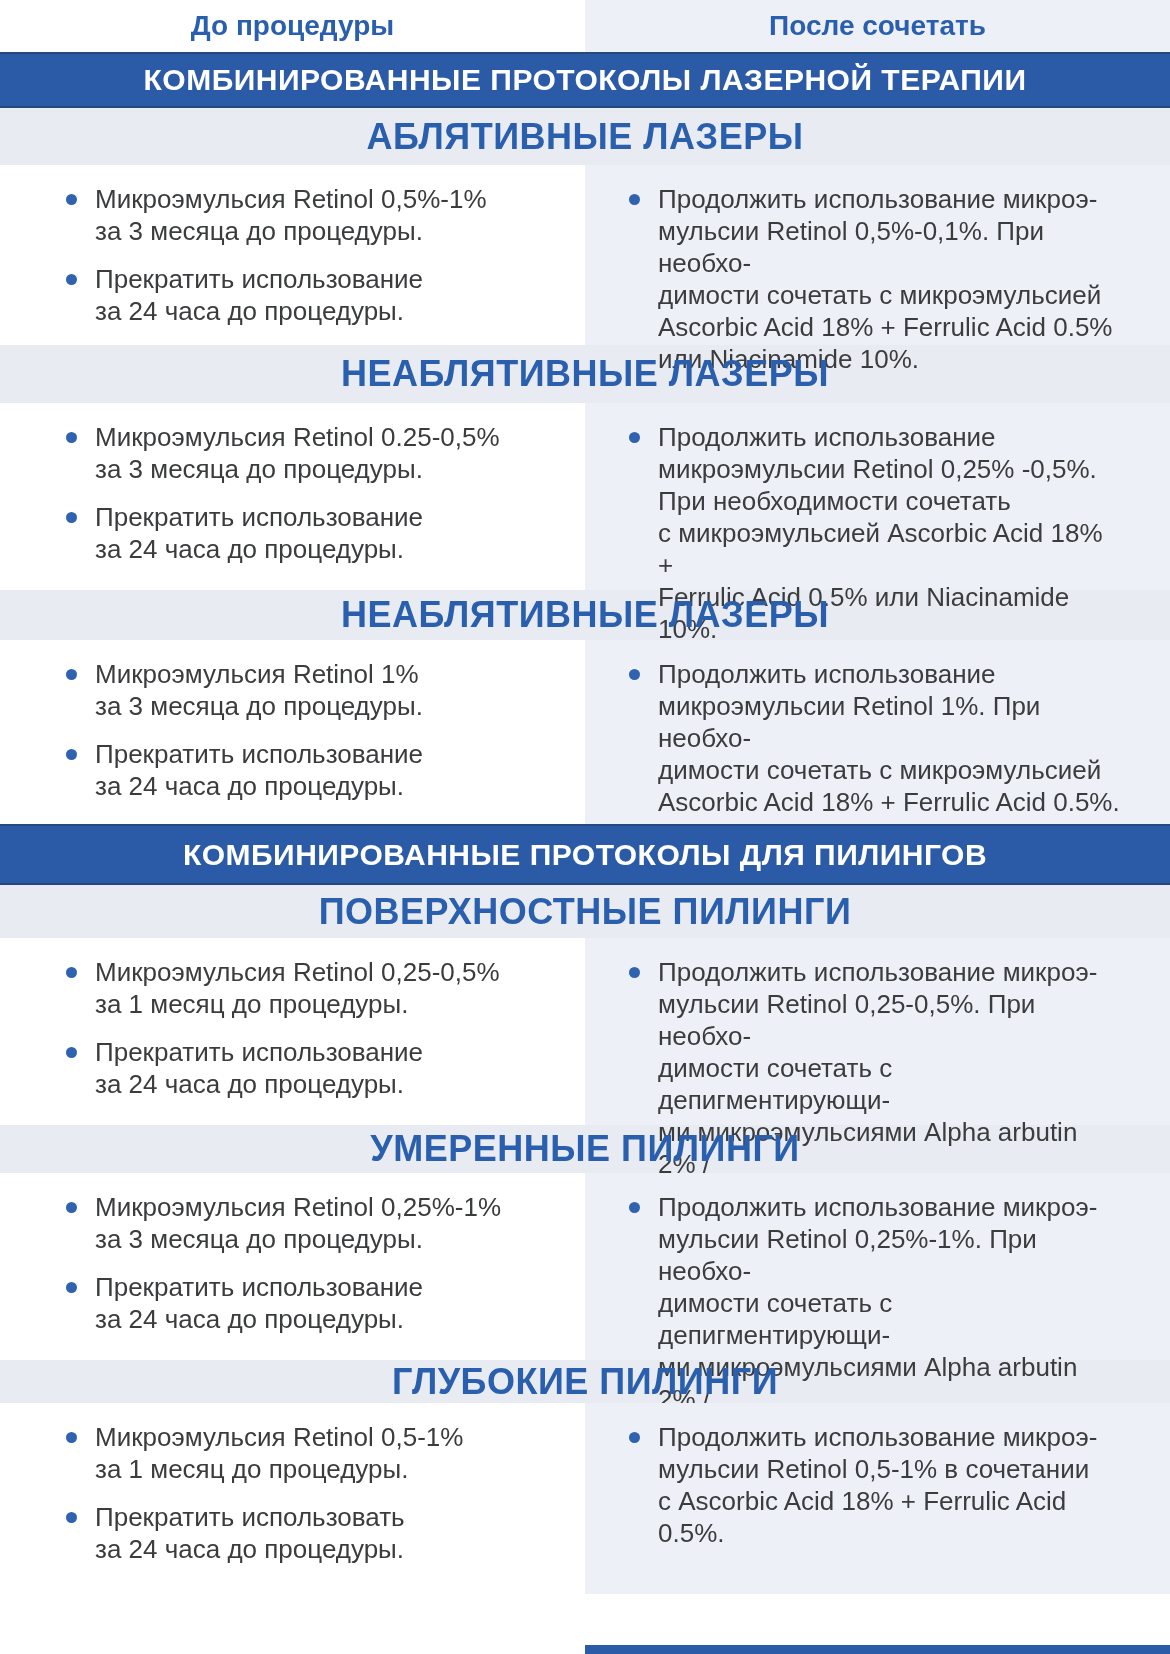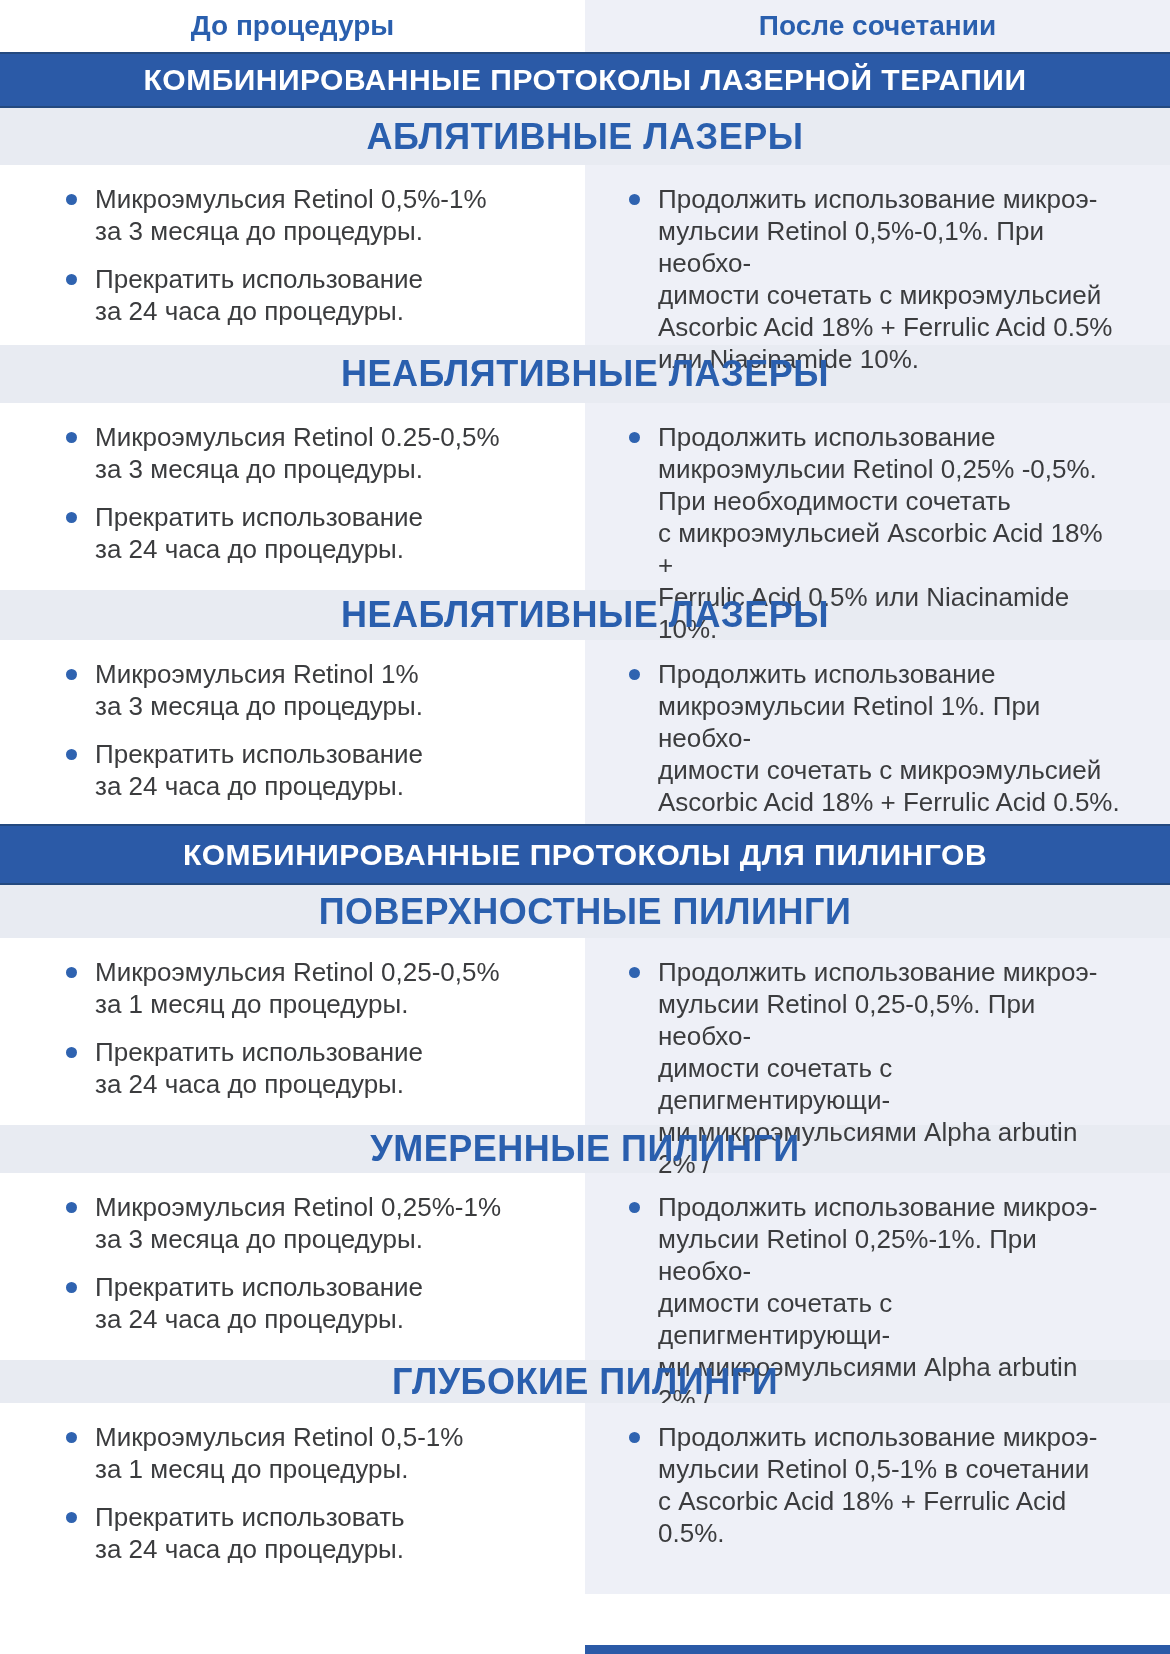--- a/index.html
+++ b/index.html
@@ -73,21 +73,21 @@
     background: #2b5aa7;
   }
 </style>
 </head>
 <body>
 
 <div class="page">
 
   <div class="row col-headers">
     <div class="half bg-left col-header-cell">До процедуры</div>
-    <div class="half bg-right col-header-cell">После сочетании</div>
+    <div class="half bg-right col-header-cell">После сочетать</div>
   </div>
 
   <div class="banner" style="height:56px">
     <span>КОМБИНИРОВАННЫЕ ПРОТОКОЛЫ ЛАЗЕРНОЙ ТЕРАПИИ</span>
   </div>
 
   <div class="band" style="height:57px">
     <span>АБЛЯТИВНЫЕ ЛАЗЕРЫ</span>
   </div>
 

